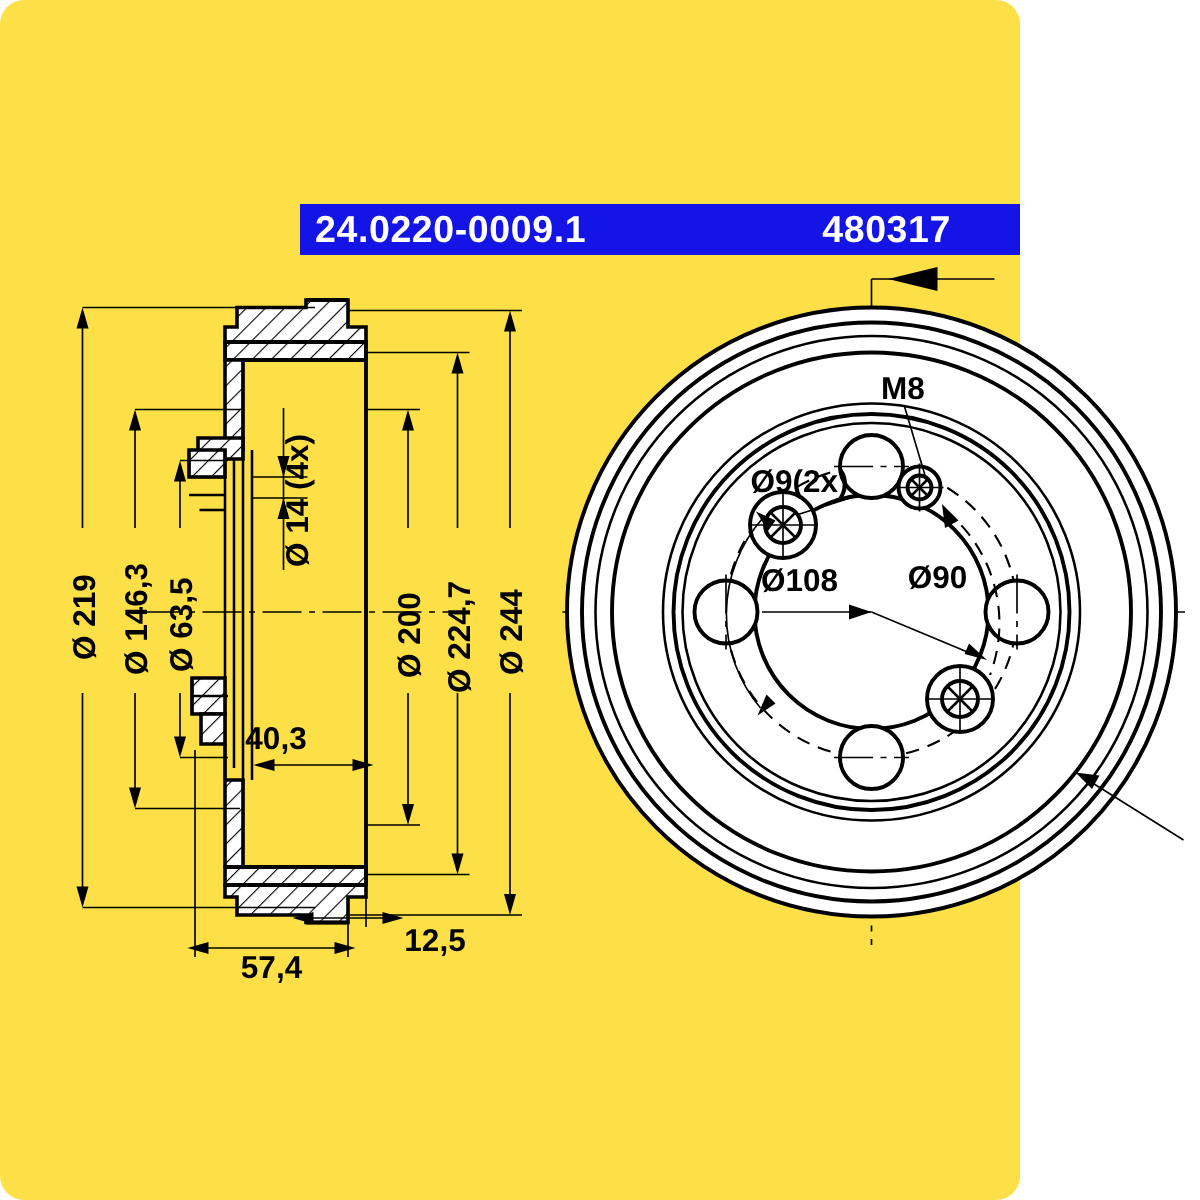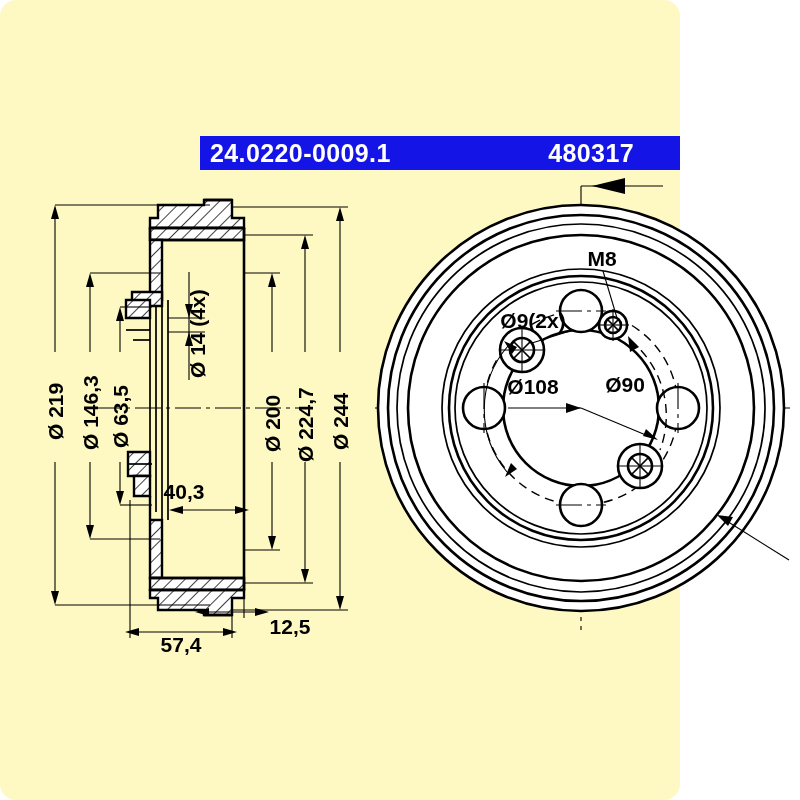--- a/index.html
+++ b/index.html
@@ -1,18 +1,18 @@
 <!DOCTYPE html>
 <html style="--accent: #1414e6;"><head>
 <meta charset="utf-8">
 <style>
   html,body{margin:0;padding:0;background:#ffffff;}
   body{width:800px;height:800px;overflow:hidden;
        font-family:"Liberation Sans",sans-serif;}
-  #stage{position:relative;width:680px;height:800px;background:#fef9c3;border-radius:16px;}
+  #stage{position:relative;width:680px;height:800px;background:#fde047;border-radius:16px;}
 
   
   .hdr{position:absolute;left:200px;top:136px;width:480px;height:34px;
        background:var(--accent,#1414e6);}
   .hdr-txt{position:absolute;top:0;height:34px;line-height:34px;
        color:#ffffff;font-weight:bold;font-size:25px;letter-spacing:.4px;
        white-space:nowrap;}
   .hdr-no{left:10px;}
   .hdr-ref{right:46px;margin-left:44px;}
 

